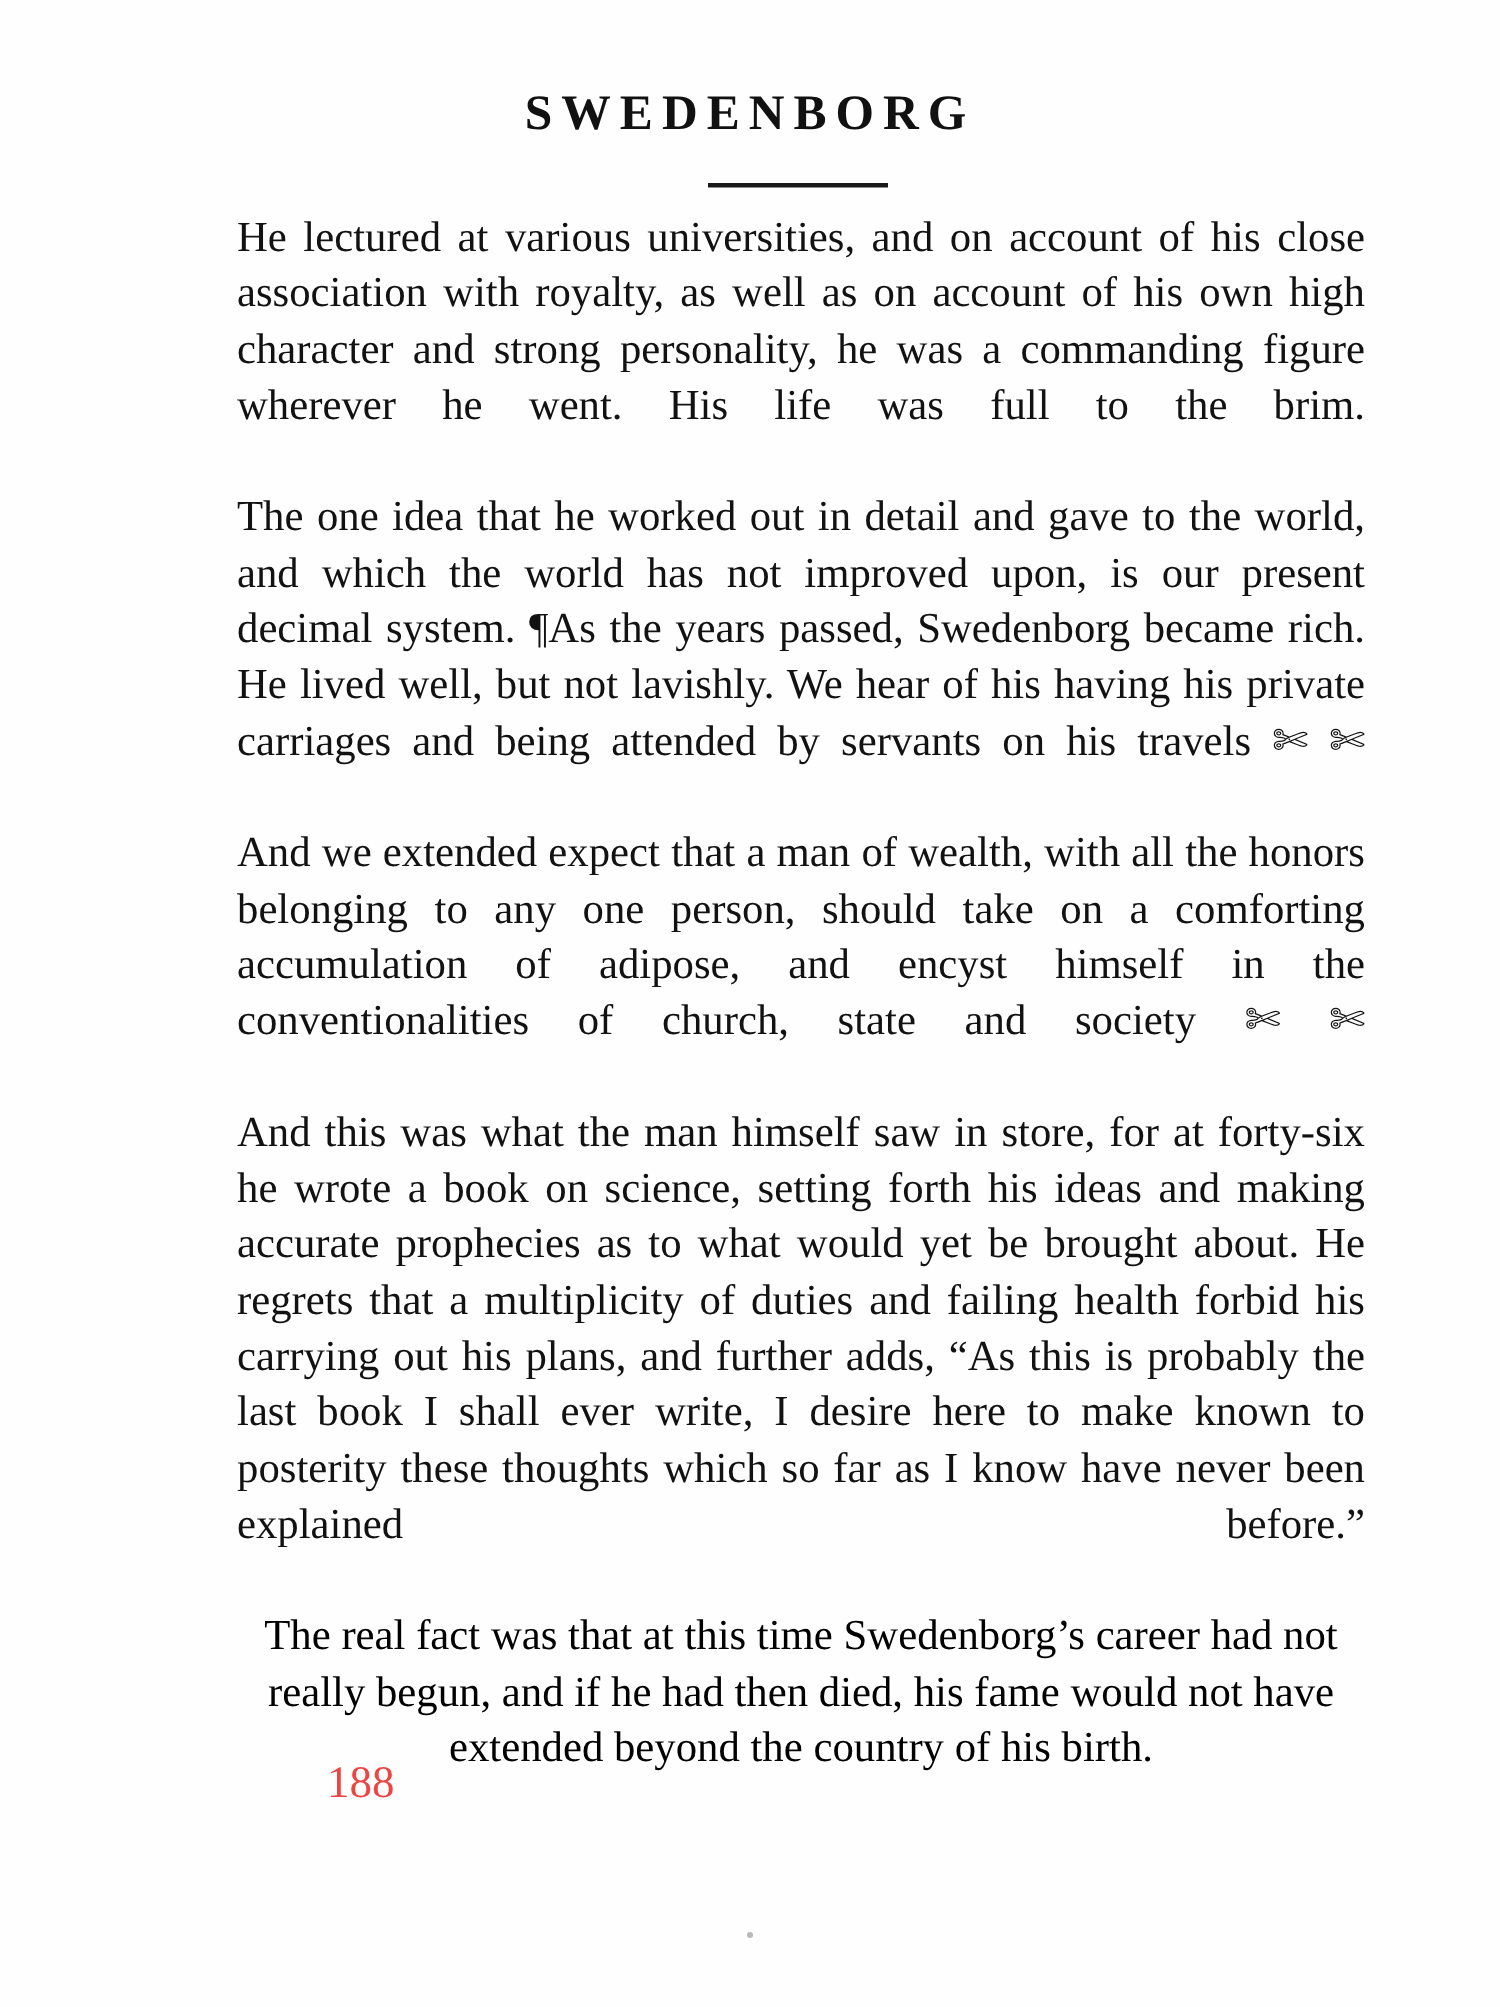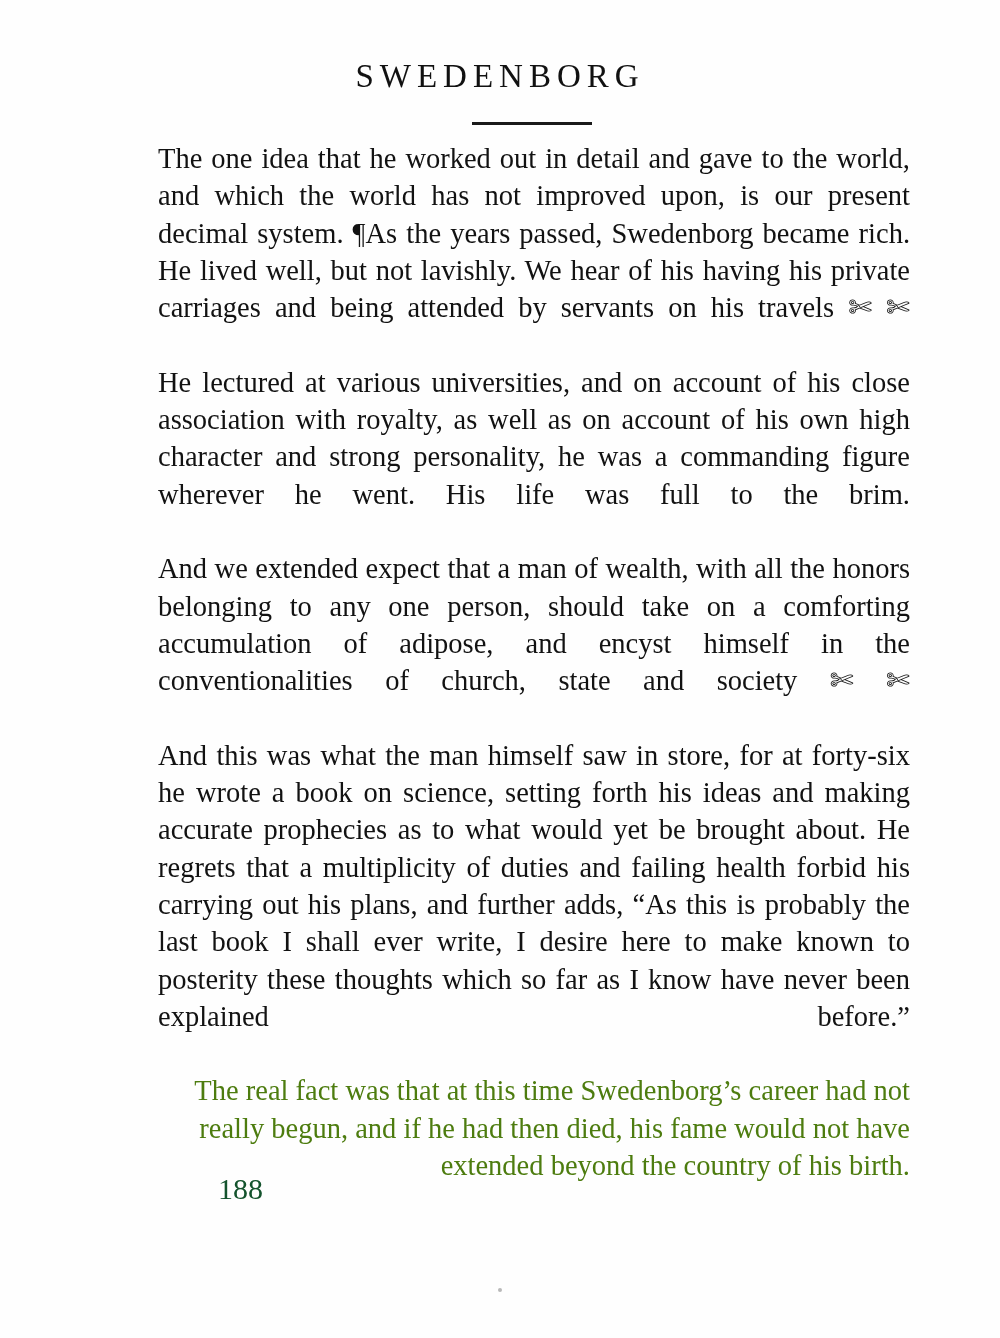--- a/index.html
+++ b/index.html
@@ -24,21 +24,21 @@
     background: #fefefe;
   }
   .page-header {
     position: absolute;
     left: 0;
     top: 58px;
     width: 1000px;
     text-align: center;
     font-size: 33px;
     letter-spacing: 6px;
-    font-weight: 400;
+    font-weight: 700;
     font-family: "Liberation Serif", serif;
     color: #111;
   }
   .header-rule {
     position: absolute;
     left: 472px;
     top: 122px;
     width: 120px;
     height: 3px;
     background: #1a1a1a;
@@ -61,29 +61,29 @@
   
   p.para::after {
     content: "";
     display: inline-block;
     width: 100%;
   }
   p.nojust {
     margin: 0;
     font-size: 28.5px;
     line-height: 37.3px;
-    text-align: right;
-    color: #4d7c0f;
+    text-align: center;
+    color: #000000;
   }
   .page-number {
     position: absolute;
     left: 218px;
     top: 1172px;
     font-size: 30px;
-    color: #14532d;
+    color: #ef4444;
     font-family: "Liberation Serif", serif;
   }
   .footer-dot {
     position: absolute;
     left: 498px;
     top: 1288px;
     width: 4px;
     height: 4px;
     background: #b9b9b9;
     border-radius: 50%;
@@ -92,22 +92,22 @@
 </head>
 <body>
 
 <div class="page">
 
   <div class="page-header">SWEDENBORG</div>
 
   <div class="header-rule"></div>
 
   <div class="body-text">
+    <p class="para">He lectured at various universities, and on account of his close association with royalty, as well as on account of his own high character and strong personality, he was a commanding figure wherever he went. His life was full to the brim.</p>
     <p class="para">The one idea that he worked out in detail and gave to the world, and which the world has not improved upon, is our present decimal system. ¶As the years passed, Swedenborg became rich. He lived well, but not lavishly. We hear of his having his private carriages and being attended by servants on his travels ✄ ✄</p>
-    <p class="para">He lectured at various universities, and on account of his close association with royalty, as well as on account of his own high character and strong personality, he was a commanding figure wherever he went. His life was full to the brim.</p>
     <p class="para">And we extended expect that a man of wealth, with all the honors belonging to any one person, should take on a comforting accumulation of adipose, and encyst himself in the conventionalities of church, state and society ✄ ✄</p>
     <p class="para">And this was what the man himself saw in store, for at forty-six he wrote a book on science, setting forth his ideas and making accurate prophecies as to what would yet be brought about. He regrets that a multiplicity of duties and failing health forbid his carrying out his plans, and further adds, “As this is probably the last book I shall ever write, I desire here to make known to posterity these thoughts which so far as I know have never been explained before.”</p>
     <p class="nojust">The real fact was that at this time Swedenborg’s career had not really begun, and if he had then died, his fame would not have extended beyond the country of his birth.</p>
   </div>
 
   <div class="page-number">188</div>
 
   <div class="footer-dot"></div>
 </div>
 

